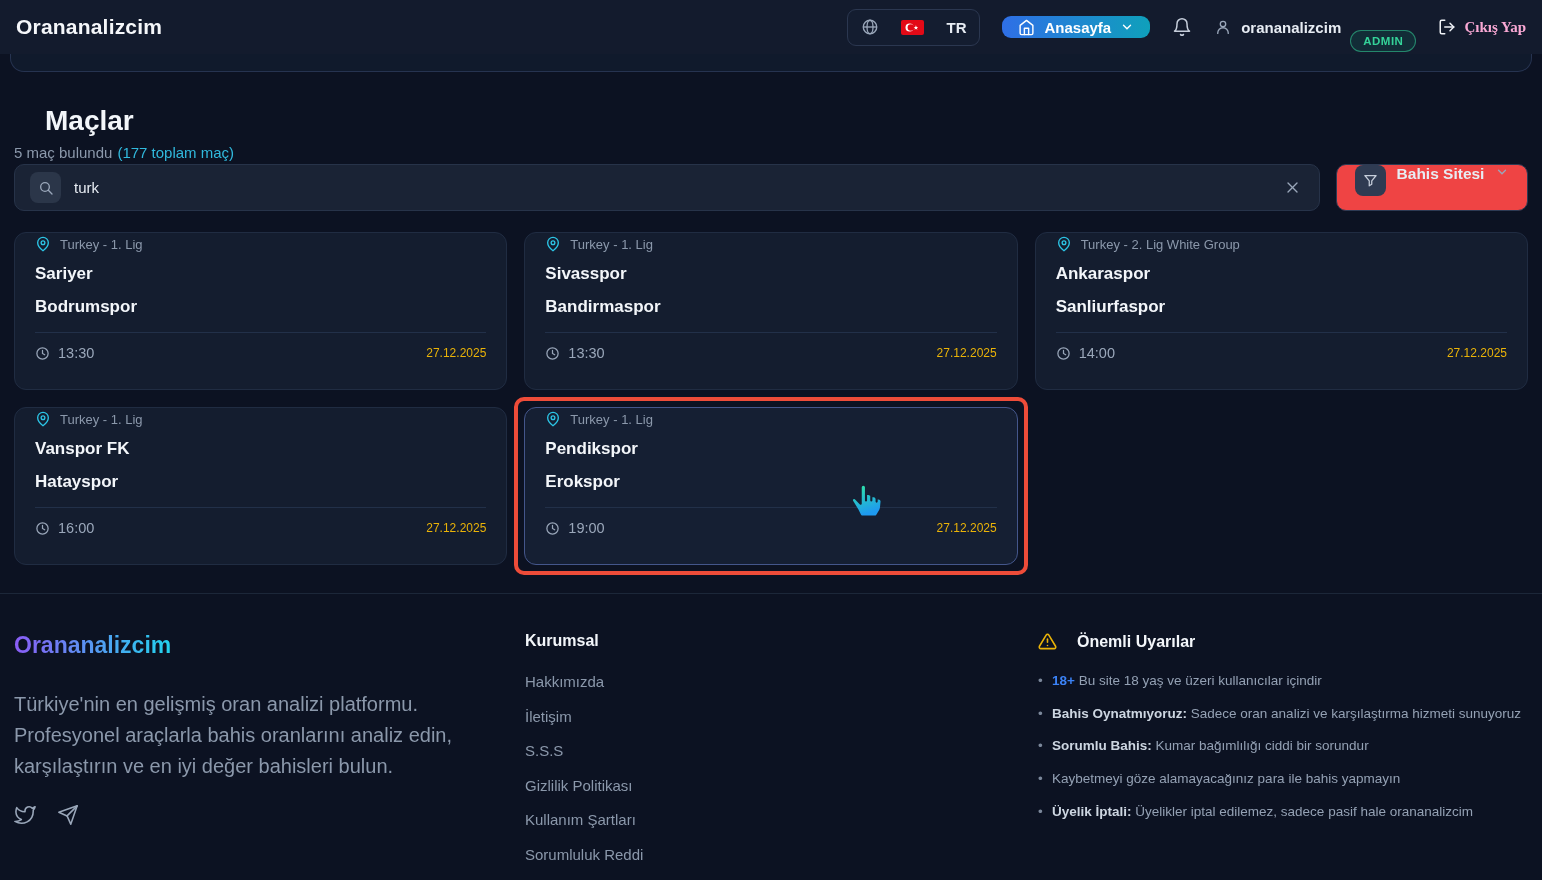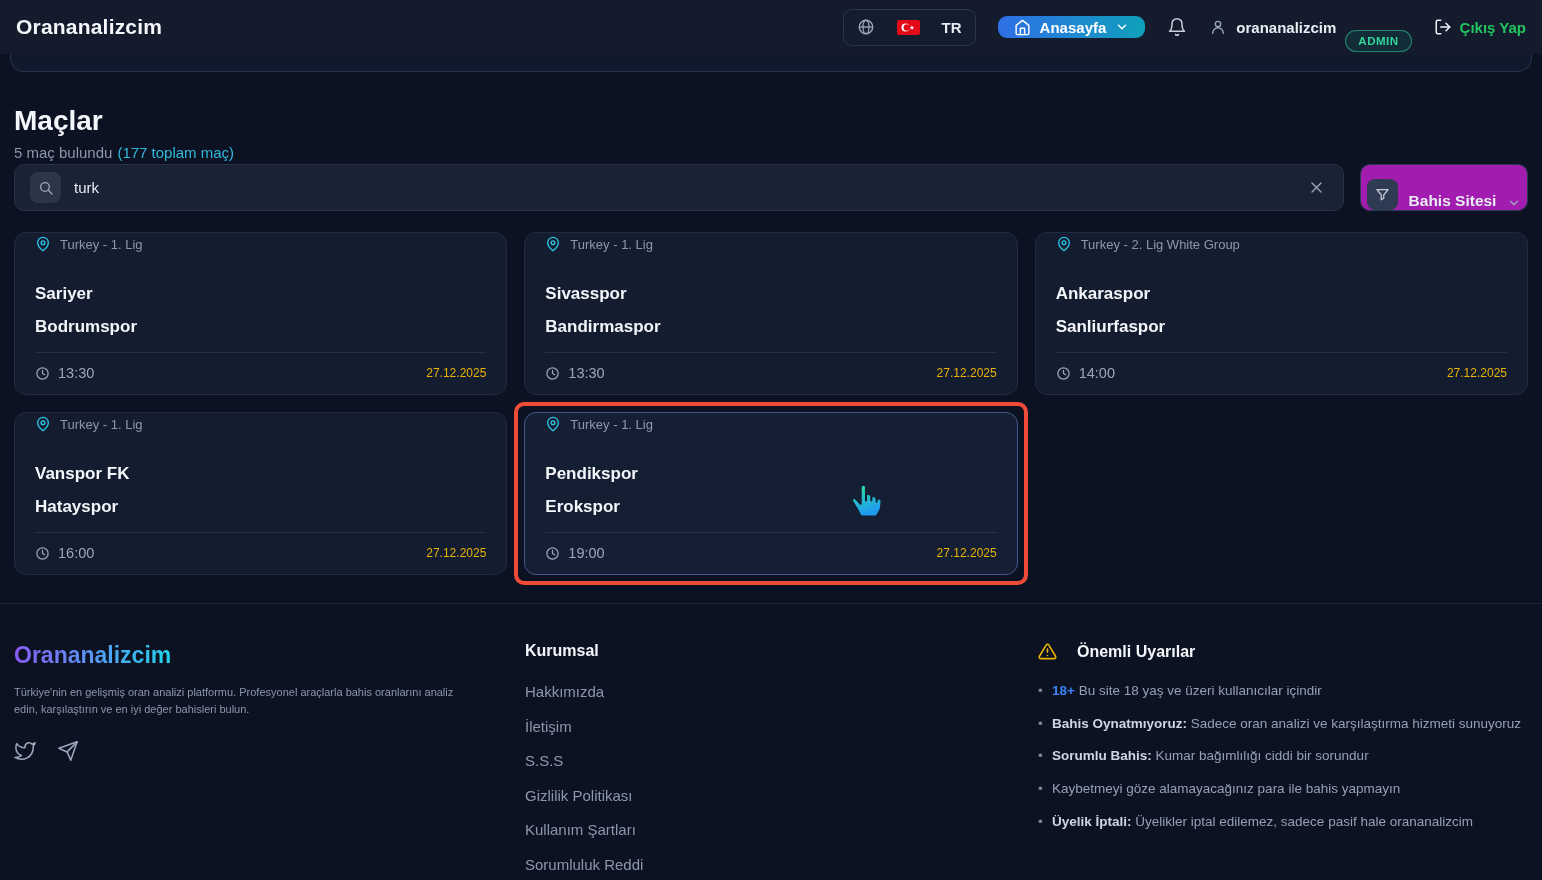--- a/index.html
+++ b/index.html
@@ -36,68 +36,68 @@
   }
   .icon-btn { background:none; border:none; cursor:pointer; color:#c6cedb; padding:0; }
   .user-chip { display:flex; align-items:center; gap:9px; cursor:pointer; }
   .user-chip .uname { font-size:15px; font-weight:600; color:#e7ecf3; }
   .admin-badge {
     font-size:11.5px; font-weight:bold; letter-spacing:.5px;
     color:#34d399; background:rgba(16,185,129,.12);
     border:1px solid rgba(52,211,153,.55);
     border-radius:999px; padding:4px 12px;margin-top:28px;
   }
-  .logout { display:flex; align-items:center; gap:8px; color:#22c55e; font-size:15px; font-weight:600; cursor:pointer; background:none; border:none; font-family:Liberation Sans, sans-serif; }
+  .logout { display:flex; align-items:center; gap:8px; color:#f9a8d4; font-size:15px; font-weight:600; cursor:pointer; background:none; border:none; font-family:Liberation Serif, serif; }
 
   
   .main { padding:0 14px; }
   .scrolled-panel {
     height:18px; margin:0 -4px 0 -4px;
     background:#101a2c; border:1px solid #263350; border-top:none;
     border-radius:0 0 14px 14px;
   }
   .page-head { margin-top:33px; }
-  .page-title { font-size:28px; font-weight:bold; color:#f3f6fa; }
+  .page-title { font-size:28px; font-weight:bold; color:#f3f6fa;margin-left:31px; }
   .page-sub { margin-top:7px; font-size:15px; color:#8b98ab; }
   .page-sub .total { color:#31b9dd; margin-left:5px; }
 
   .search-row { display:flex; gap:16px; margin-top:3px; }
   .search-box {
     flex:1; height:47px; background:#1a2335; border:1px solid #273349;
     border-radius:10px; display:flex; align-items:center; padding:0 15px;
     cursor:text;
   }
   .icon-tile {
     width:31px; height:31px; border-radius:8px; background:#2b3649;
     display:flex; align-items:center; justify-content:center; flex:none;
   }
   .search-box .value { margin-left:13px; font-size:15px; color:#e7ecf3; flex:1; }
   .clear-x { color:#9aa7ba; cursor:pointer; background:none; border:none; padding:4px; }
   .filter-btn {
-    width:168px; height:47px; background:#a21caf; border:1px solid #2d3a53;
-    border-radius:10px; display:flex; align-items:flex-end; justify-content:center;
+    width:192px; height:47px; background:#ef4444; border:1px solid #2d3a53;
+    border-radius:10px; display:flex; align-items:flex-start; justify-content:center;
     gap:11px; cursor:pointer; font-family:inherit;
   }
   .filter-btn .lbl { font-size:15.5px; font-weight:600; color:#e7ecf3; }
 
   
   .cards { display:grid; grid-template-columns:repeat(3,1fr); gap:17px; margin-top:21px; }
   .card {
     position:relative; background:#141d2f; border:1px solid #202c42;
     border-radius:12px; padding:3px 20px 13px; min-height:158px; cursor:pointer;
   }
   .card.highlighted { border-color:#44568b; background:#151f33; }
   .highlight-ring {
     position:absolute; inset:-11px; border:4px solid #ee4c39; border-radius:10px;
     pointer-events:none;
   }
   .league-row { display:flex; align-items:center; gap:9px; }
   .league-row .league { font-size:13px; color:#8b98ab; }
   .team { font-size:17px; font-weight:bold; color:#f3f6fa; }
-  .team.home { margin-top:32px; }
+  .team.home { margin-top:12px; }
   .team.away { margin-top:13px; }
   .card-divider { border:none; border-top:1px solid #223049; margin-top:15px; }
   .card-foot { display:flex; align-items:center; justify-content:space-between; padding-top:12px; }
   .time-wrap { display:flex; align-items:center; gap:8px; color:#9aa7ba; font-size:14.5px; }
   .date { font-size:12px; font-weight:400; color:#eab308; }
 
   
   .cursor { position:absolute; left:849px; top:480px; width:34px; height:41px; pointer-events:none; z-index:50; }
 
   
@@ -105,21 +105,21 @@
     margin-top:28px; border-top:1px solid #1c2739;
     padding:38px 14px 30px;
     display:grid; grid-template-columns:511px 513px 1fr;
   }
   .f-brand {
     font-size:23px; font-weight:bold;
     background:linear-gradient(90deg,#8b5cf6,#22d3ee);
     -webkit-background-clip:text; background-clip:text; color:transparent;
     display:inline-block;
   }
-  .f-desc { margin-top:15px; font-size:11px; line-height:1.55; color:#8b98ab; max-width:462px; }
+  .f-desc { margin-top:30px; font-size:20px; line-height:1.55; color:#8b98ab; max-width:462px; }
   .socials { display:flex; gap:21px; margin-top:22px; color:#9aa7ba; }
   .socials .s-icon { cursor:pointer; }
   .f-head { font-size:16px; font-weight:bold; color:#f3f6fa; }
   .f-links { list-style:none; margin-top:23px; }
   .f-links li { margin-bottom:16.5px; }
   .f-links a { font-size:15px; color:#8b98ab; text-decoration:none; cursor:pointer; }
   .warn-head { display:flex; align-items:center; gap:20px; }
   .warn-list { list-style:none; margin-top:21px; }
   .warn-list li {
     font-size:13.5px; color:#94a1b4; margin-bottom:14.5px; line-height:1.35;

